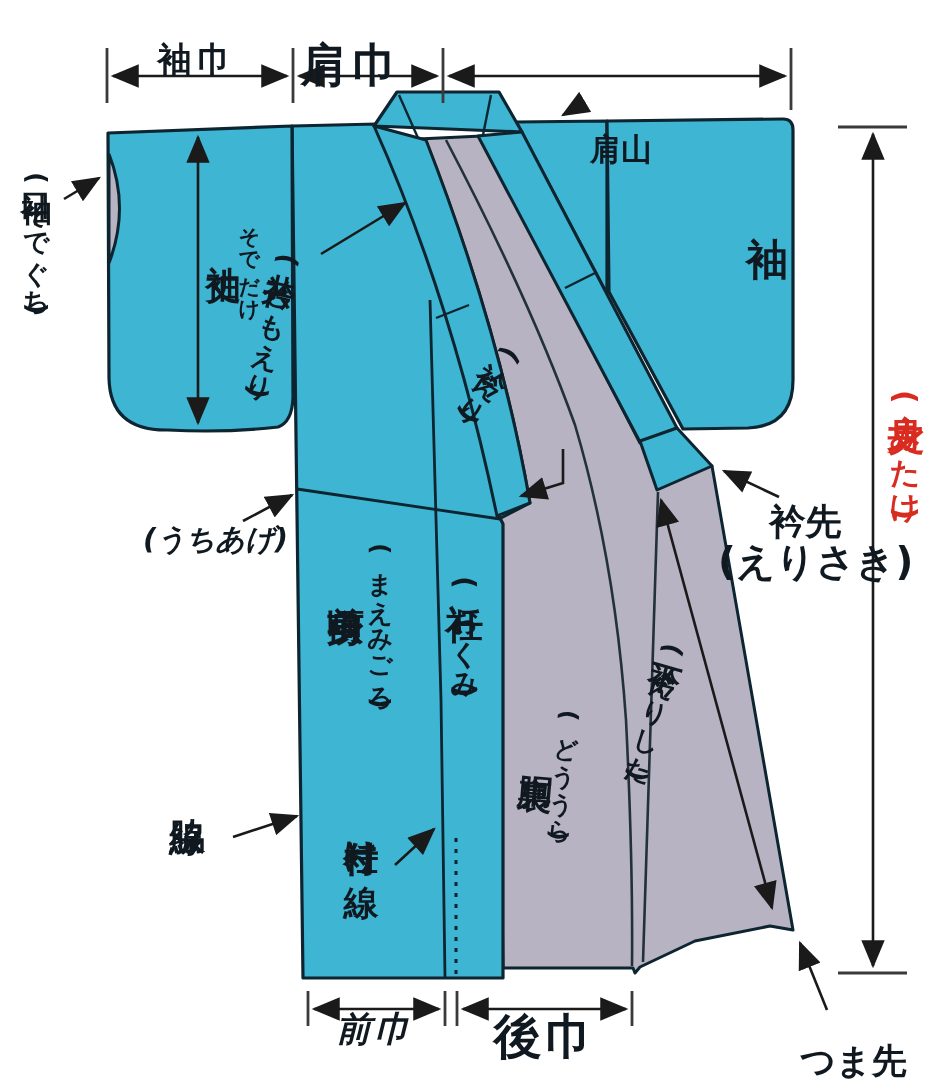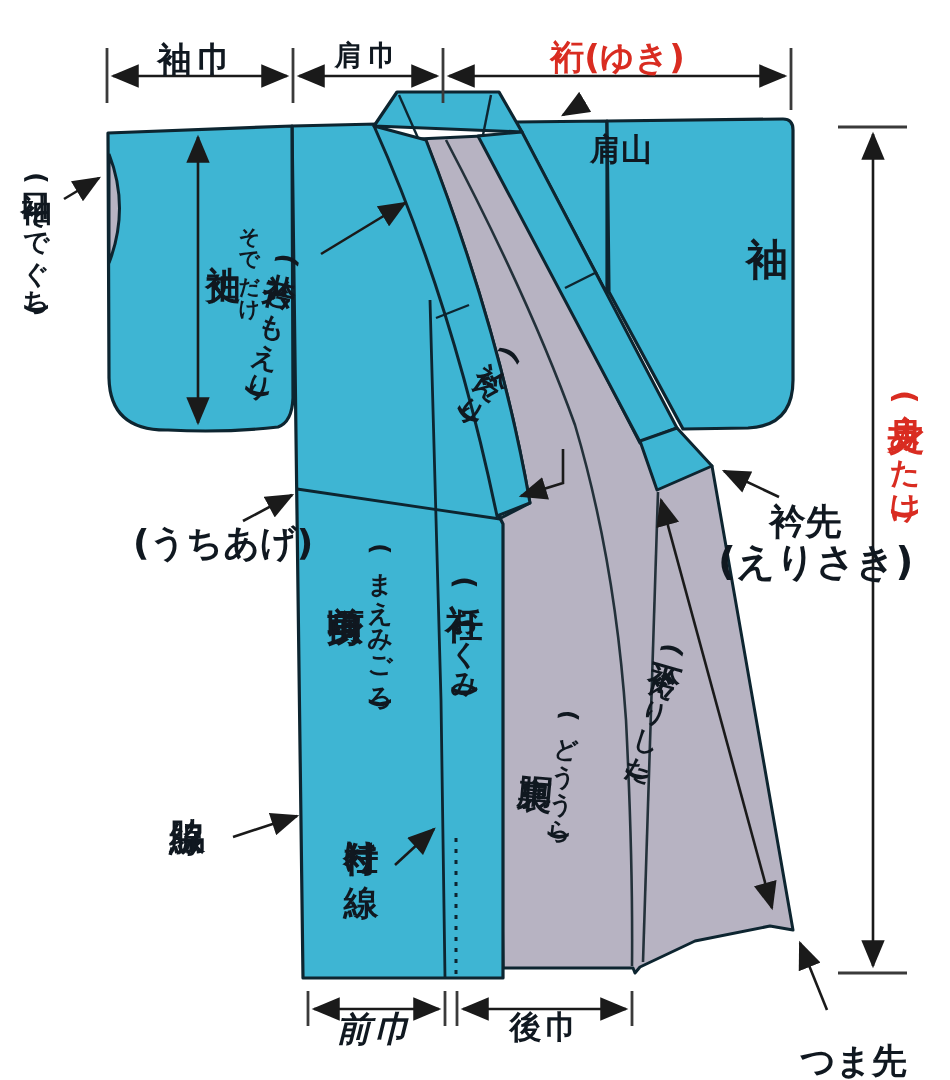--- a/index.html
+++ b/index.html
@@ -83,22 +83,21 @@
     <path d="M243,521 L292,495" marker-end="url(#ah)"></path>
     <path d="M563,449 L563,483 L521,496" marker-end="url(#ah)"></path>
     <path d="M779,497 L724,471" marker-end="url(#ah)"></path>
     <path d="M233,837 L297,816" marker-end="url(#ah)"></path>
     <path d="M395,865 L434,829" marker-end="url(#ah)"></path>
     <path d="M827,1010 L800,943" marker-end="url(#ah)"></path>
   </g>
 </svg>
 
 <div class="lbl c" style="left:125px;top:41px;width:145px;font-size:34px;letter-spacing:6px;">袖巾</div>
-<div class="lbl c" style="left:296px;top:41px;width:145px;font-size:28px;letter-spacing:6px;">肩巾</div>
-<div class="lbl c red" style="left:495px;top:39px;width:245px;font-size:34px;">裄(ゆき)</div>
+<div class="lbl c" style="left:280px;top:41px;width:145px;font-size:46px;letter-spacing:6px;">肩巾</div>
 <div class="lbl" style="left:590px;top:85px;font-size:31px;margin-top:48px;">肩山</div>
 
 <div class="lbl v" style="left:20px;top:168px;">
   <span class="main" style="font-size:31px;">袖口</span><span class="read" style="font-size:26px;">(そでぐち)</span>
 </div>
 
 <div class="lbl v read" style="left:238px;top:213px;font-size:21px;">そでだけ</div>
 <div class="lbl v main" style="left:204px;top:238px;font-size:35px;">袖丈</div>
 
 <div class="lbl v r" style="left:272px;top:250px;transform:rotate(13deg);">
@@ -110,21 +109,21 @@
 <div class="lbl v r" style="left:498px;top:348px;transform:rotate(35deg);">
   <span class="main" style="font-size:31px;">衿</span><span class="read" style="font-size:27px;">(えり)</span>
 </div>
 
 <div class="lbl c" style="left:718px;top:503px;width:175px;font-size:36px;">
   <div>衿先</div>
   <div style="font-size:39px;">(えりさき)</div>
 </div>
 
 <div class="lbl c" style="left:133px;top:524px;width:165px;font-size:34px;">
-  <div style="font-size:36px;">(うちあげ)</div>
+  <div style="font-size:29px;font-style:italic;">(うちあげ)</div>
 </div>
 
 <div class="lbl v read" style="left:366px;top:543px;font-size:25px;">(まえみごろ)</div>
 <div class="lbl v main" style="left:326px;top:578px;font-size:37px;">前身頃</div>
 
 <div class="lbl v" style="left:444px;top:574px;">
   <span class="main" style="font-size:38px;">衽</span><span class="read" style="font-size:28px;">(おくみ)</span>
 </div>
 
 <div class="lbl v r read" style="left:556px;top:710px;font-size:24px;transform:rotate(5deg);">(どううら)</div>
@@ -136,16 +135,16 @@
 
 <div class="lbl v r" style="left:658px;top:640px;transform:rotate(16deg);">
   <span class="main" style="font-size:32px;">衿下</span><span class="read" style="font-size:26px;">(えりした)</span>
 </div>
 
 <div class="lbl v red" style="left:886px;top:386px;">
   <span class="main" style="font-size:37px;">身丈</span><span class="read" style="font-size:30px;">(みたけ)</span>
 </div>
 
 <div class="lbl c" style="left:310px;top:1011px;width:130px;font-size:35px;letter-spacing:4px;font-style:italic;">前巾</div>
-<div class="lbl c" style="left:473px;top:1011px;width:145px;font-size:32px;letter-spacing:4px;">後巾</div>
+<div class="lbl c" style="left:473px;top:1011px;width:145px;font-size:48px;letter-spacing:4px;">後巾</div>
 <div class="lbl" style="left:800px;top:1011px;font-size:35px;margin-top:32px;">つま先</div>
 
 </div>
 
 </body></html>

